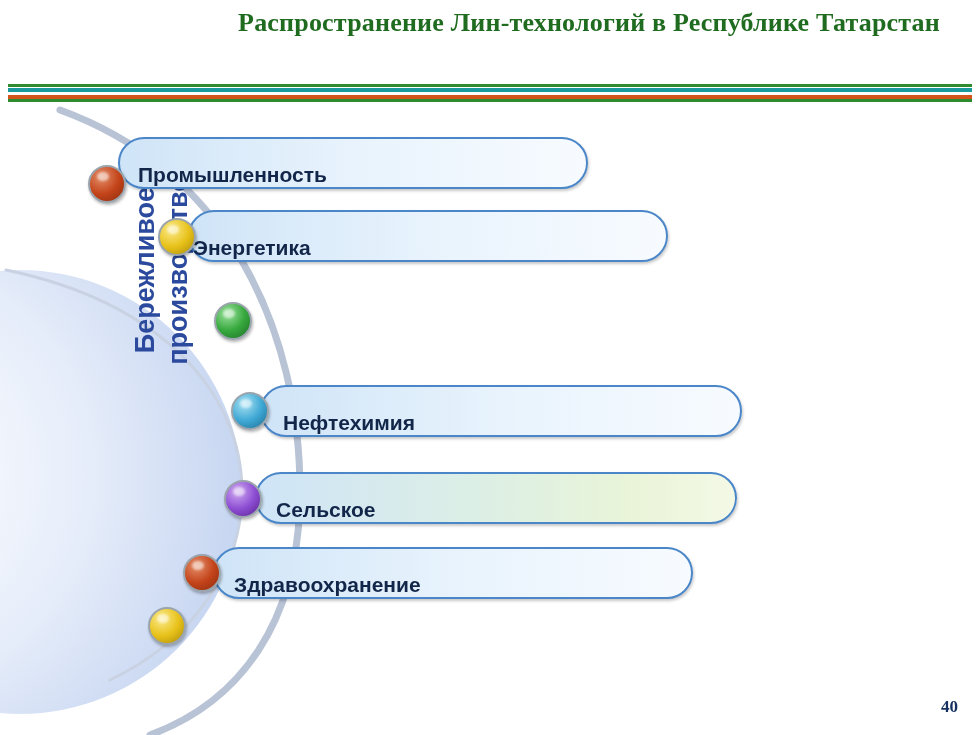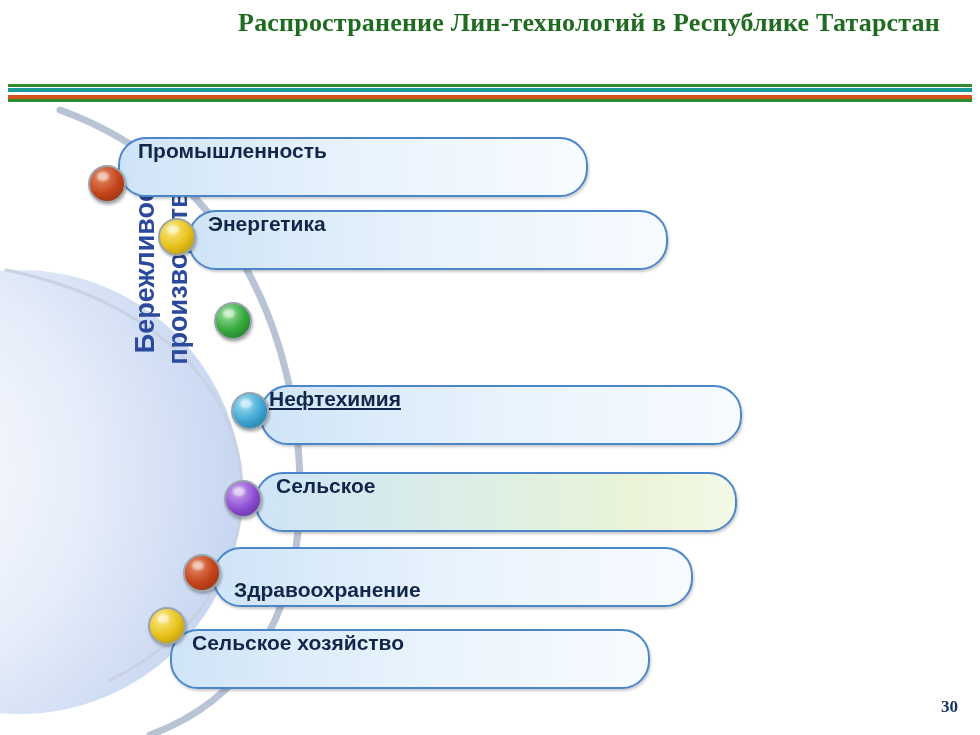--- a/index.html
+++ b/index.html
@@ -111,26 +111,26 @@
     color: #2b4a9e;
     text-align: center;
     line-height: 1.22;
     font-family: "Liberation Sans", sans-serif;
     white-space: pre-line;
   }
 
   
   .bar {
     position: absolute;
-    height: 60px;
+    height: 52px;
     border-radius: 28px;
     border: 2px solid #4a86c8;
     box-sizing: border-box;
     display: flex;
-    align-items: flex-start;
+    align-items: flex-end;
     box-shadow: 1px 2px 3px rgba(0,0,0,0.22);
   }
   .bar-label {
     font-size: 21px;
     font-weight: bold;
     color: #12264a;
     font-family: "Liberation Sans", sans-serif;
     white-space: nowrap;
   }
 
@@ -214,43 +214,40 @@
     </div>
 
     <div class="bars-layer">
 
       <div class="bar blue" style="left:118px; top:35px; width:470px;">
         <span class="bar-label" style="margin-left:18px;">Промышленность</span>
       </div>
       <div class="bullet" style="left:88px; top:63px; background:radial-gradient(circle at 34% 28%, #e4906c 0%, #c4441a 52%, #8c2c0d 100%);"></div>
 
       <div class="bar blue" style="left:188px; top:108px; width:480px;">
-        <span class="bar-label" style="margin-left:18px;">Энергетика</span>
+        <span class="bar-label" style="margin-left:3px;">Энергетика</span>
       </div>
       <div class="bullet" style="left:158px; top:116px; background:radial-gradient(circle at 34% 28%, #fbeb8e 0%, #e8c21a 52%, #a98a08 100%);"></div>
 
       <div class="bullet" style="left:214px; top:200px; background:radial-gradient(circle at 34% 28%, #9fe3a0 0%, #36a83d 52%, #1d6e26 100%);"></div>
 
       <div class="bar blue" style="left:260px; top:283px; width:482px;">
-        <span class="bar-label" style="margin-left:7px;text-decoration:underline;">Нефтехимия</span>
+        <span class="bar-label" style="margin-left:21px;">Нефтехимия</span>
       </div>
       <div class="bullet" style="left:231px; top:290px; background:radial-gradient(circle at 34% 28%, #a9e2f4 0%, #3fa8d4 52%, #1b6e94 100%);"></div>
 
       <div class="bar green" style="left:255px; top:370px; width:482px;">
         <span class="bar-label" style="margin-left:19px;">Сельское</span>
       </div>
       <div class="bullet" style="left:224px; top:378px; background:radial-gradient(circle at 34% 28%, #cfaaf0 0%, #8e4fd4 52%, #58208f 100%);"></div>
 
       <div class="bar blue" style="left:213px; top:445px; width:480px;">
         <span class="bar-label" style="margin-left:19px;margin-top:29px;">Здравоохранение</span>
       </div>
       <div class="bullet" style="left:183px; top:452px; background:radial-gradient(circle at 34% 28%, #e4906c 0%, #c4441a 52%, #8c2c0d 100%);"></div>
 
-      <div class="bar blue" style="left:170px; top:527px; width:480px;">
-        <span class="bar-label" style="margin-left:20px;">Сельское хозяйство</span>
-      </div>
       <div class="bullet" style="left:148px; top:505px; background:radial-gradient(circle at 34% 28%, #fbeb8e 0%, #e8c21a 52%, #a98a08 100%);"></div>
 
     </div>
   </div>
 
-  <div class="page-number">30</div>
+  <div class="page-number">40</div>
 </div>
 
 </body></html>

